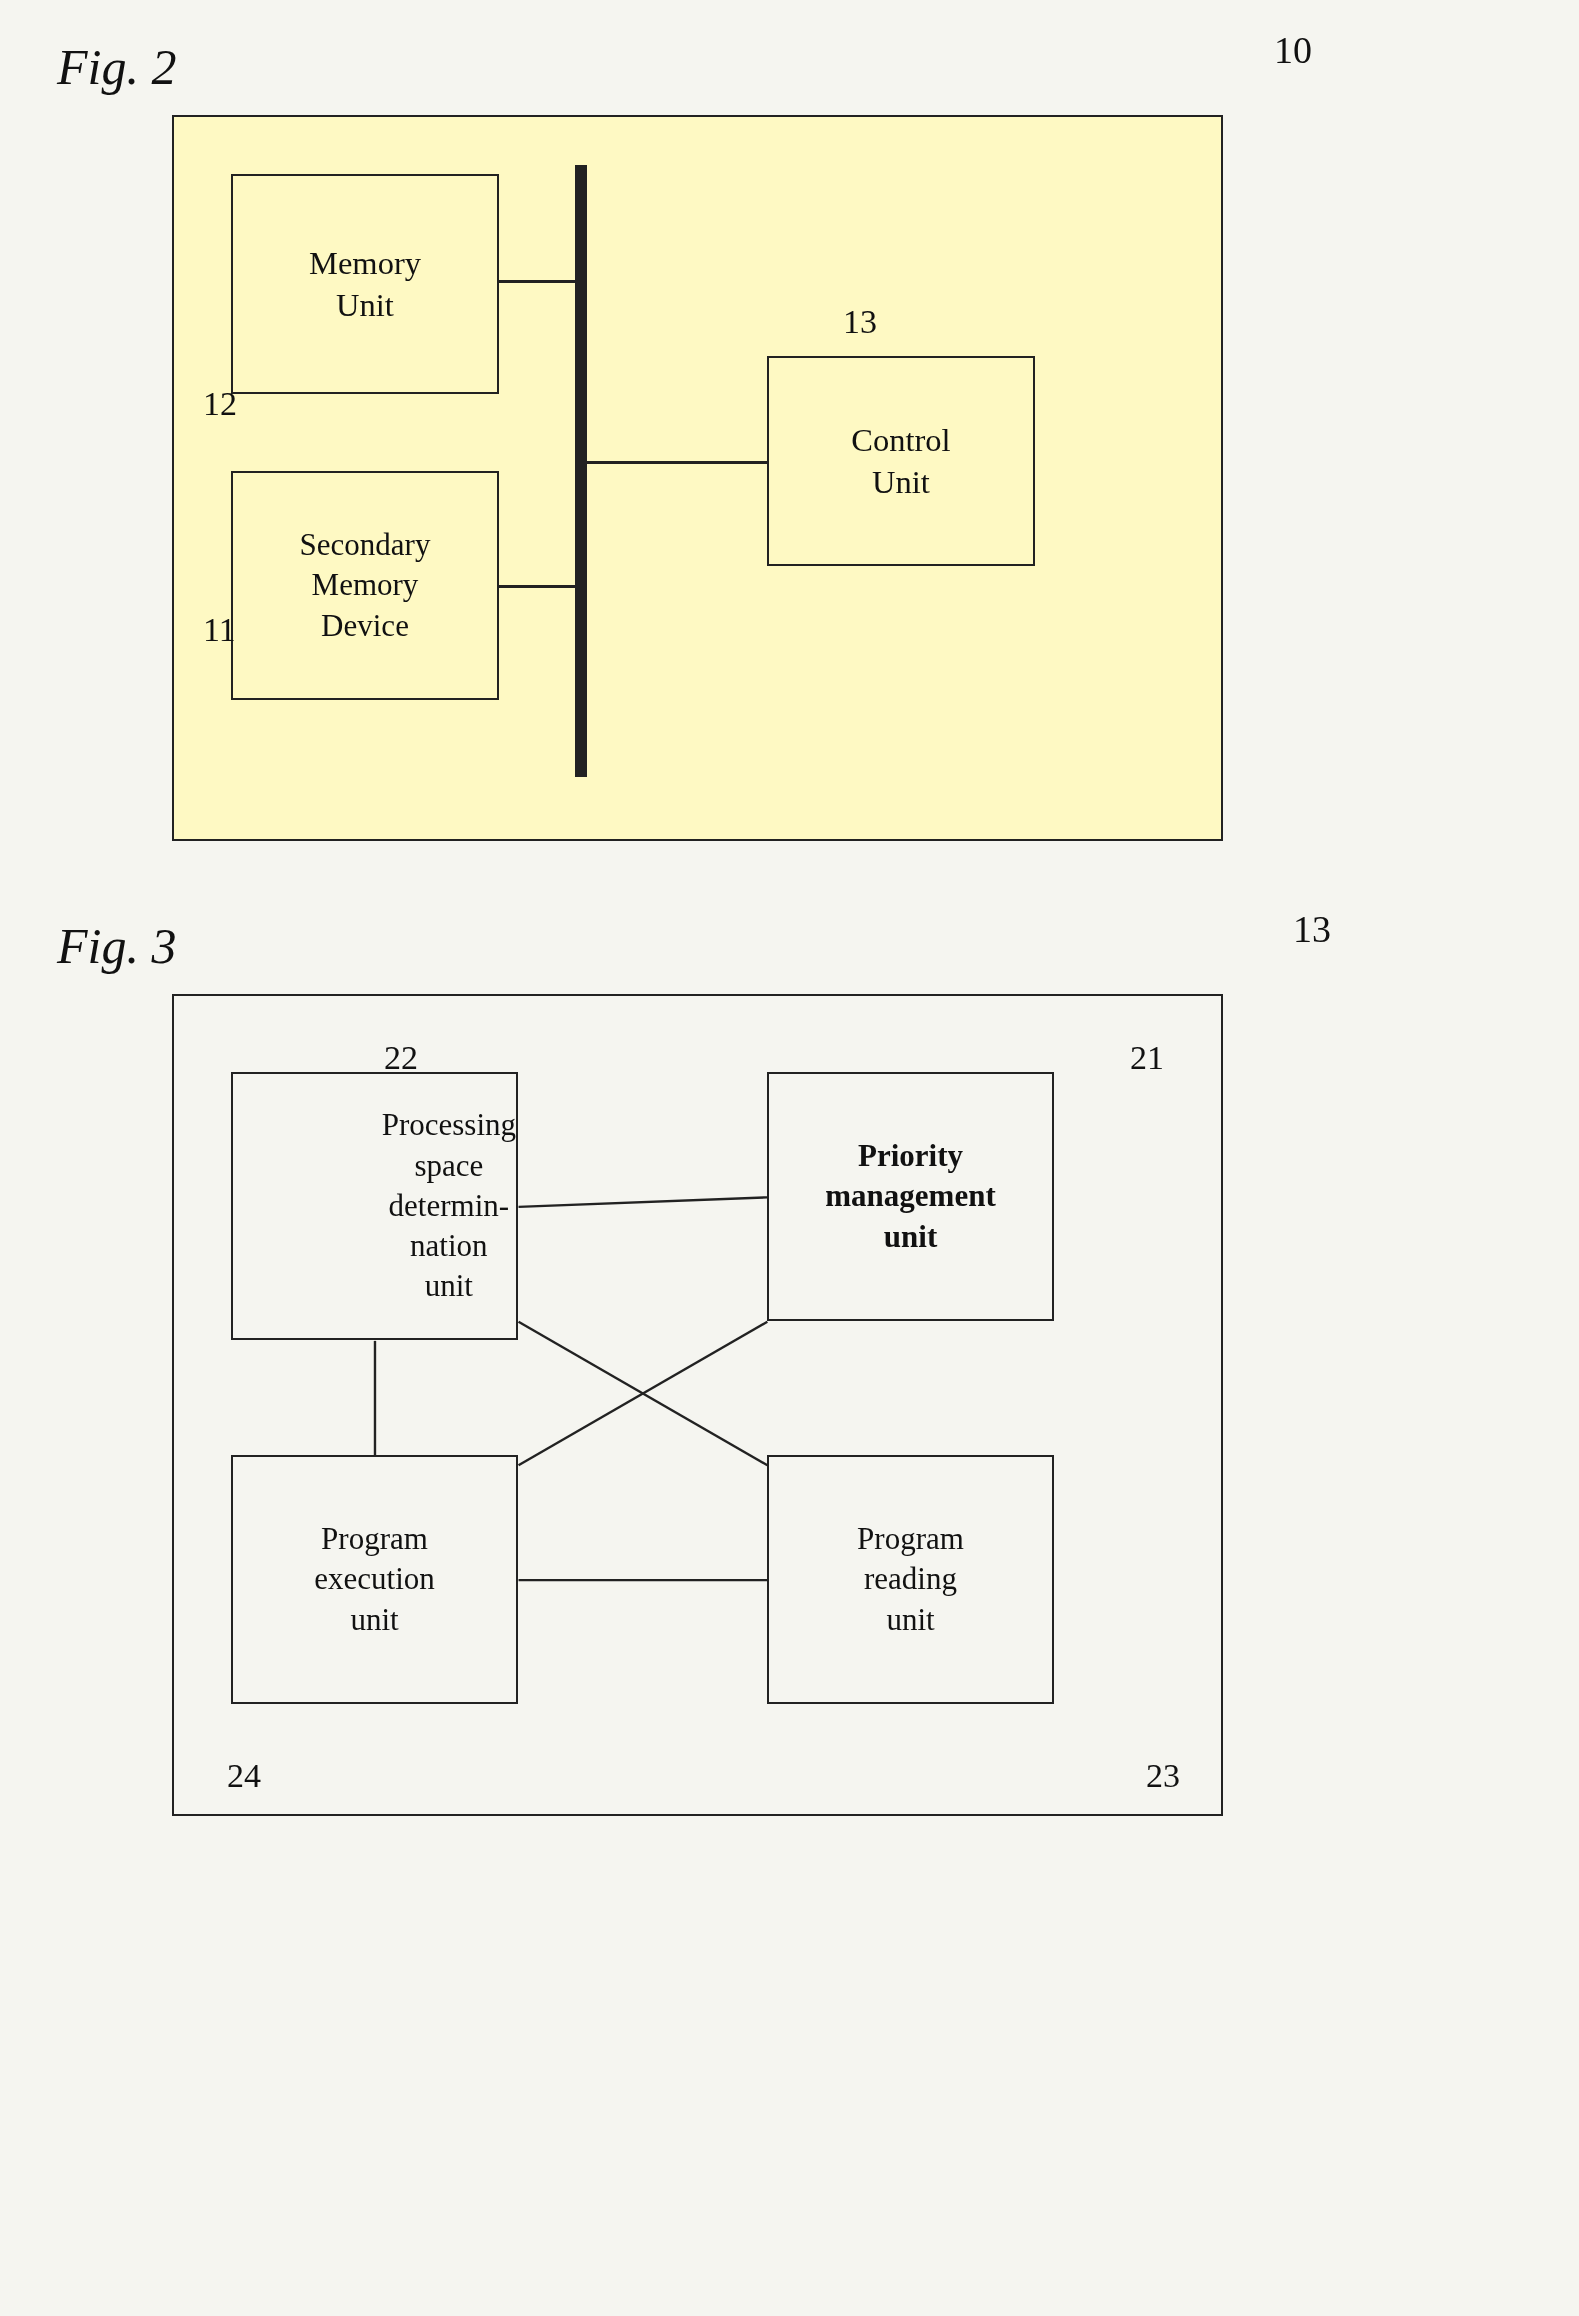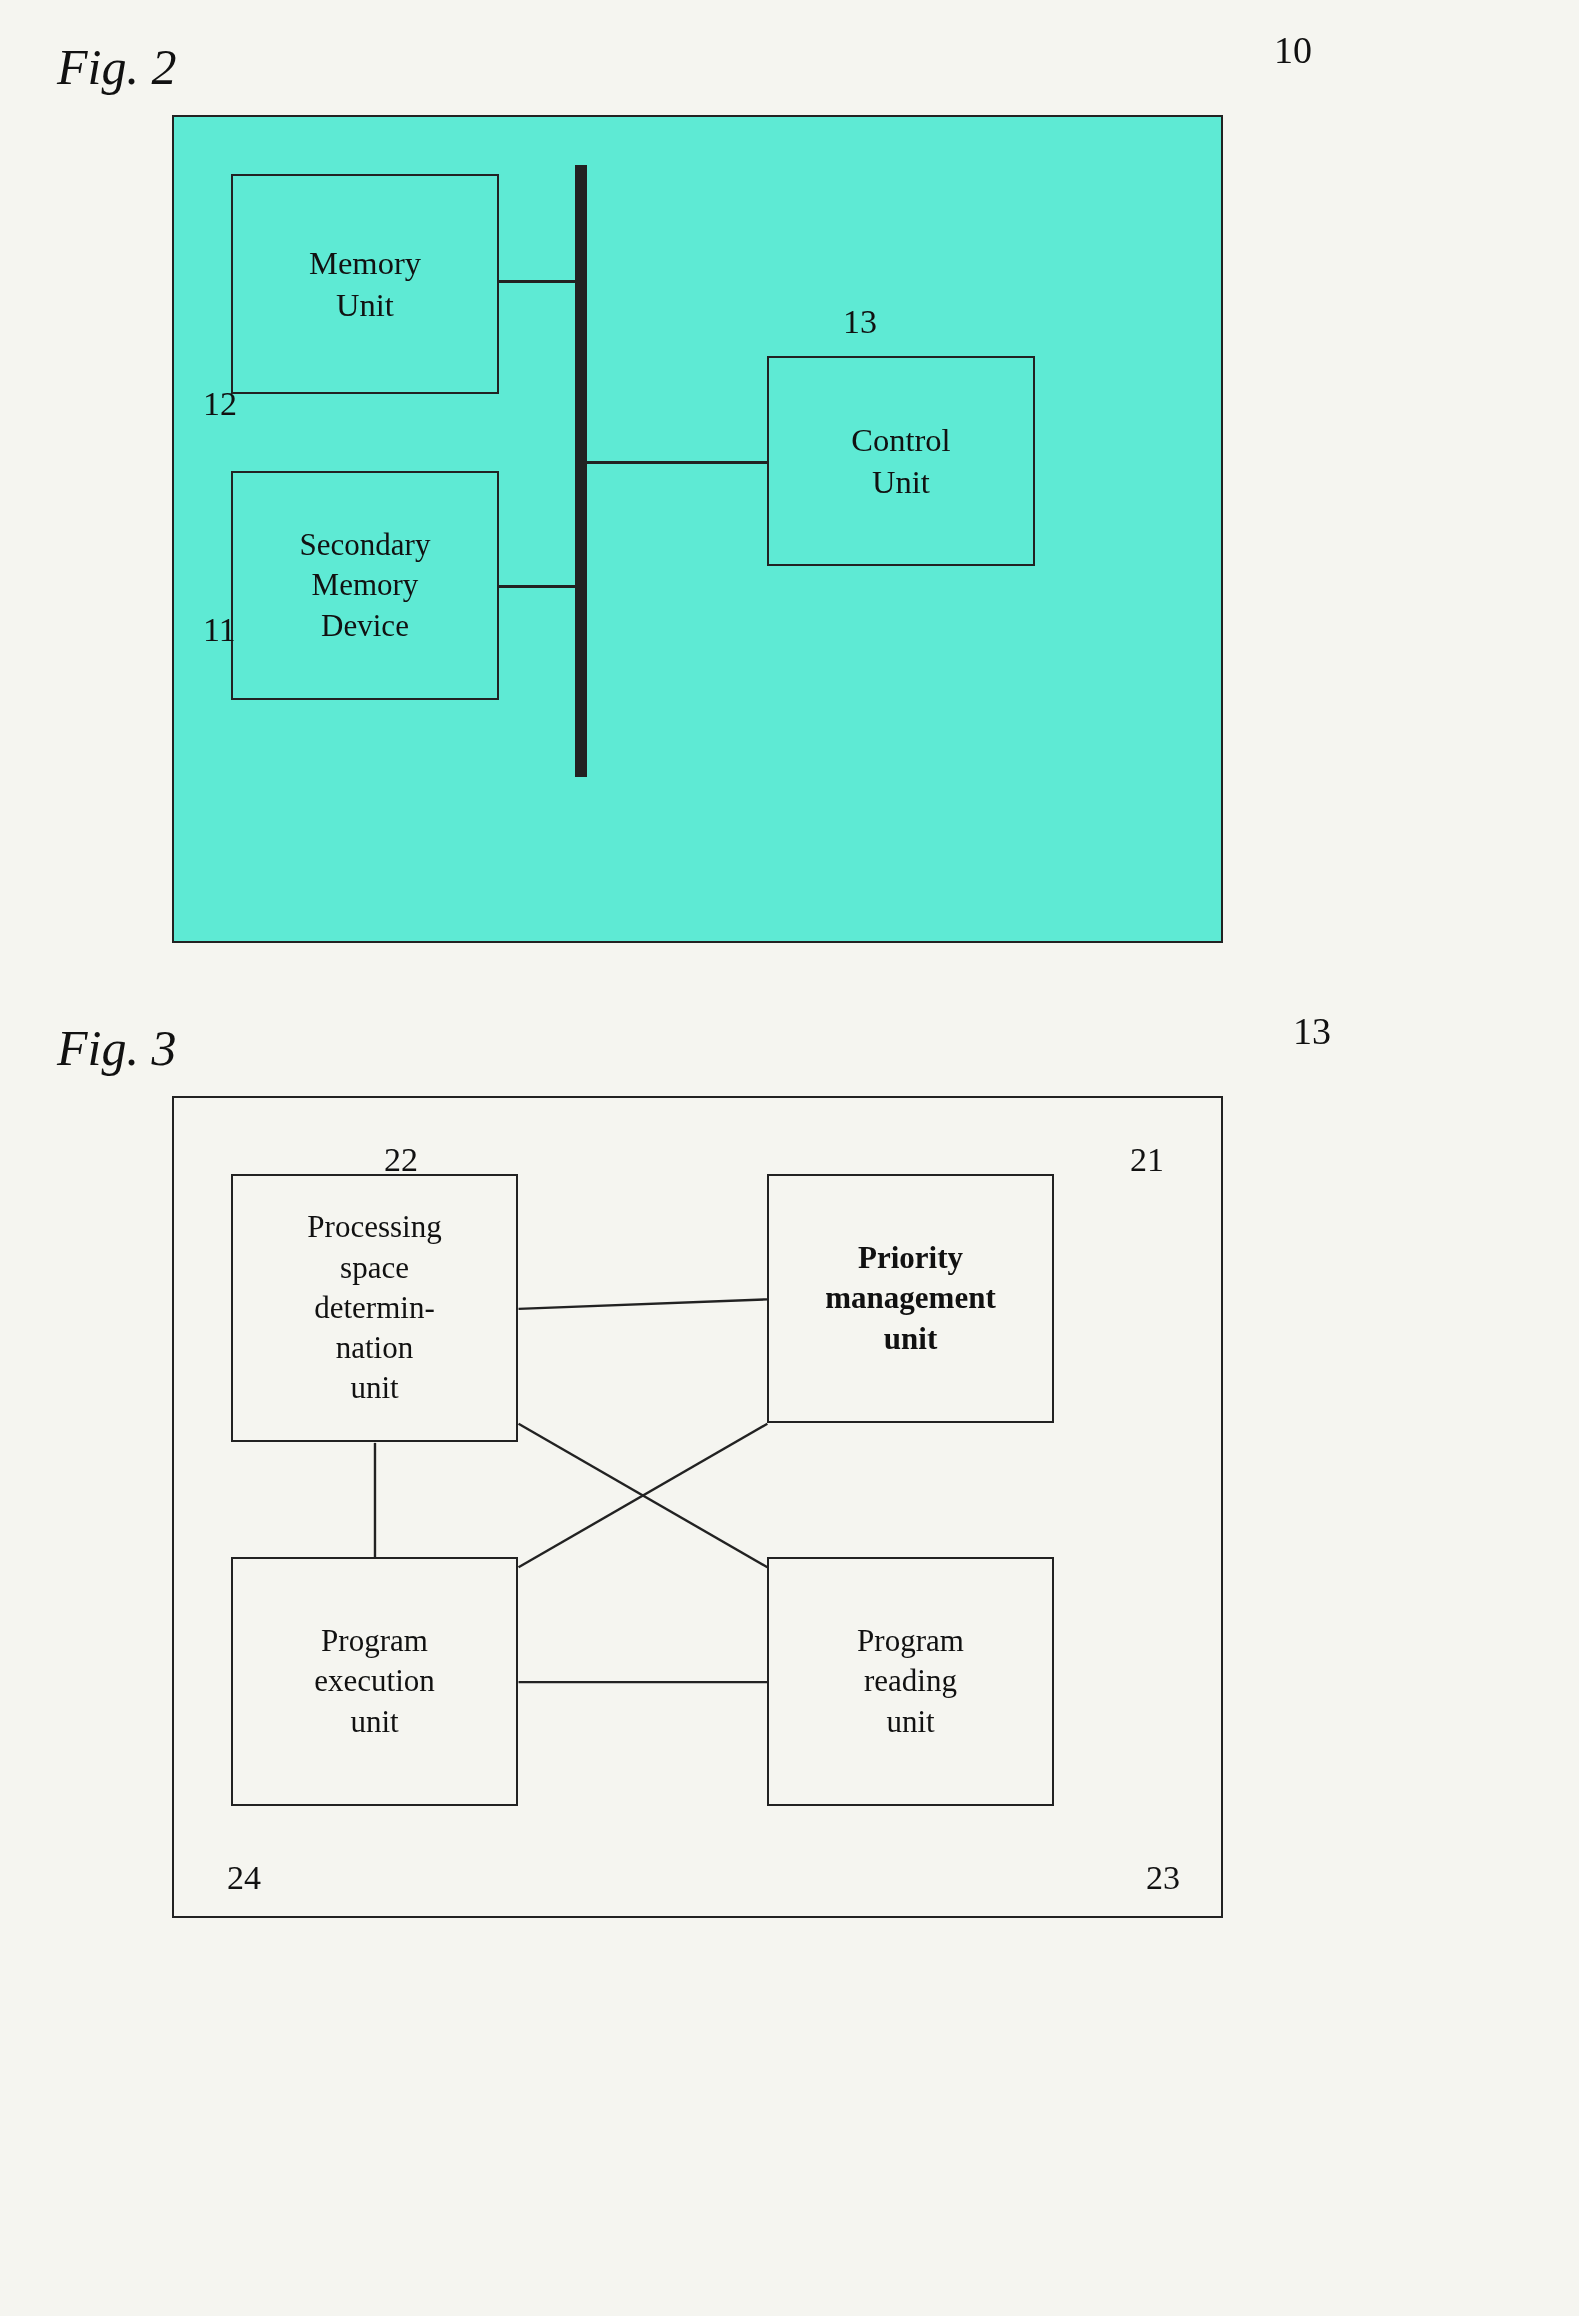--- a/index.html
+++ b/index.html
@@ -28,24 +28,24 @@
     .fig2-ref-label {
       position: absolute;
       top: -9.6px;
       right: 210px;
       font-size: 38px;
     }
 
     .fig2-outer-box {
       border: 2.9px solid #222;
       width: 1051px;
-      height: 828px;
+      height: 726px;
       margin-left: 115px;
       position: relative;
-      background: #5eead4;
+      background: #fef9c3;
     }
 
     
     .memory-unit-box {
       position: absolute;
       top: 57px;
       left: 57px;
       width: 268px;
       height: 220px;
       border: 2.4px solid #222;
@@ -178,21 +178,21 @@
     
     .proc-space-box {
       position: absolute;
       top: 76px;
       left: 57px;
       width: 287px;
       height: 268px;
       border: 2.4px solid #222;
       display: flex;
       align-items: center;
-      justify-content: center;
+      justify-content: flex-end;
       text-align: center;
       font-size: 31px;
       line-height: 1.3;
     }
 
     
     .label-22 {
       position: absolute;
       top: 43px;
       left: 210px;

